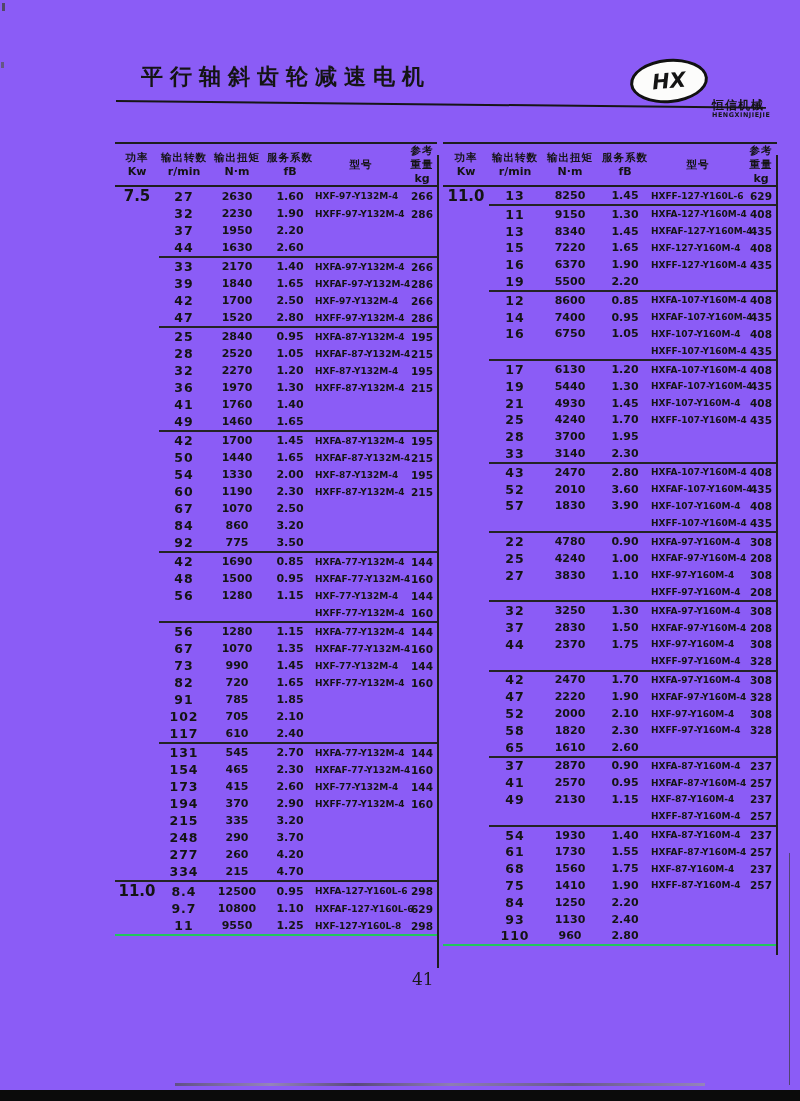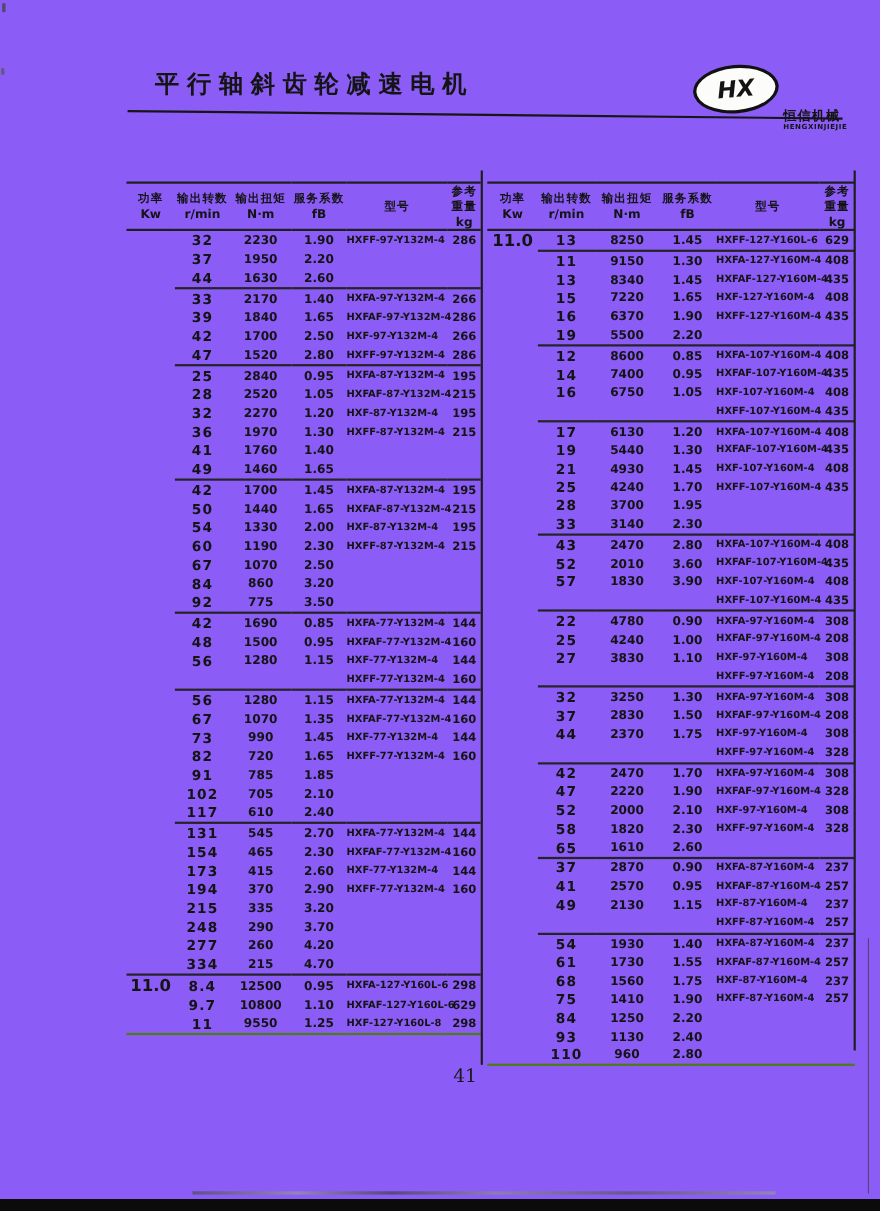--- a/index.html
+++ b/index.html
@@ -14,22 +14,22 @@
   .logo{position:absolute;left:630px;top:57px;width:160px;height:50px;}
   .logo-ellipse{position:absolute;left:0;top:2px;width:72px;height:38px;border:3px solid #111;
                 border-radius:50%;display:flex;align-items:center;justify-content:center;
                 transform:rotate(-5deg);background:#fcfcfb;}
   .logo-hx{font-style:italic;font-weight:bold;font-size:21px;letter-spacing:0px;}
   .logo-text{position:absolute;left:82px;top:10px;width:78px;line-height:1.1;margin-top:32px;}
   .logo-cn{font-size:12px;font-weight:bold;letter-spacing:1px;filter:blur(0.6px);white-space:nowrap;}
   .logo-en{font-size:6.4px;font-weight:bold;letter-spacing:0.55px;white-space:nowrap;}
 
   
-  .dtable{position:absolute;top:165px;border-collapse:collapse;table-layout:fixed;
-          border-bottom:2px solid #4d7c0f;}
+  .dtable{position:absolute;top:142px;border-collapse:collapse;table-layout:fixed;
+          border-bottom:2px solid #22c55e;}
   .ltable{left:115px;width:322px;}
   .rtable{left:443px;width:334px;}
   .dtable th{border-top:2px solid #1e1e1e;border-bottom:2px solid #1e1e1e;height:37px;
              padding:0;vertical-align:middle;text-align:center;}
   .dtable th .cn{display:block;font-size:10.5px;font-weight:bold;letter-spacing:1px;}
   .dtable th .u{display:block;font-size:11px;font-weight:bold;}
   .dtable td{padding:0;vertical-align:middle;font-weight:bold;white-space:nowrap;}
   .ltable td{height:17.0px;}
   .rtable td{height:16.8px;}
   td.c0{font-size:15px;text-align:center;}
@@ -109,20 +109,28 @@
             <span class="u"></span>
           </th>
         <th>
             <span class="cn">参考重量</span>
             <span class="u">kg</span>
           </th>
       </tr>
     </thead>
     <tbody>
         <tr>
+          <td class="c0">7.5</td>
+          <td class="c1">27</td>
+          <td class="c2">2630</td>
+          <td class="c3">1.60</td>
+          <td class="c4">HXF-97-Y132M-4</td>
+          <td class="c5">266</td>
+        </tr>
+        <tr>
           <td class="c0"></td>
           <td class="c1">32</td>
           <td class="c2">2230</td>
           <td class="c3">1.90</td>
           <td class="c4">HXFF-97-Y132M-4</td>
           <td class="c5">286</td>
         </tr>
         <tr>
           <td class="c0"></td>
           <td class="c1">37</td>

